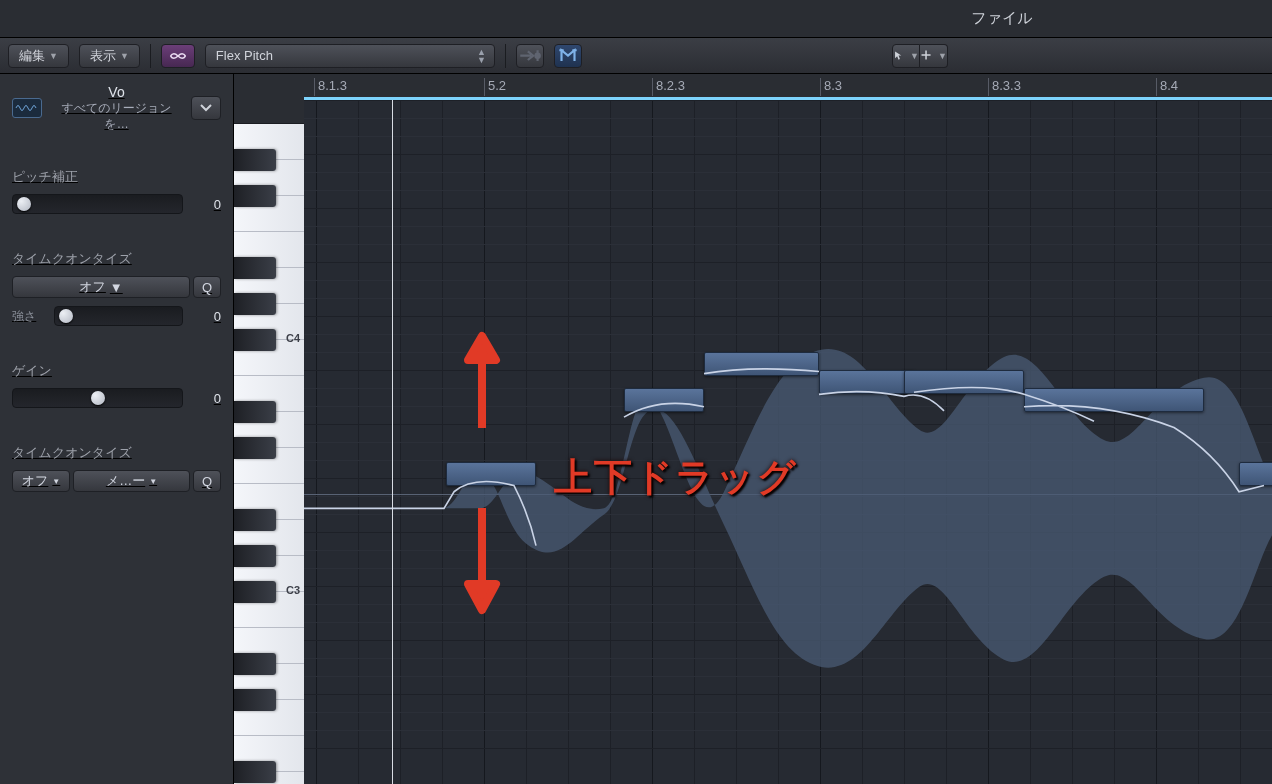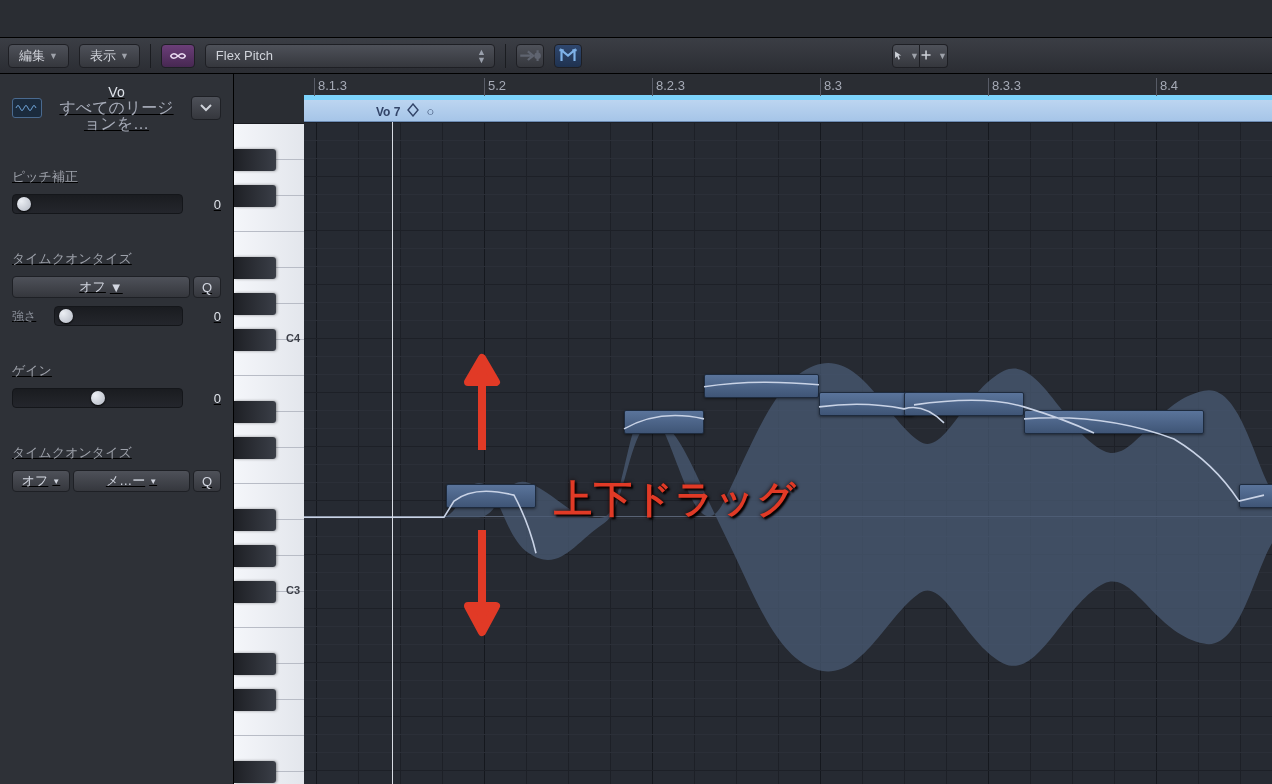--- a/index.html
+++ b/index.html
@@ -27,42 +27,42 @@
 
 .main { display: flex; height: calc(784px - 38px - 36px); text-decoration: underline; }
 
 
 .inspector { width: 234px; background: #2e3137; border-right: 1px solid #000; padding: 10px 12px 14px; color: #cfd3da; font-size: 13px; display: flex; flex-direction: column; gap: 6px; }
 .insp-header { display: flex; align-items: center; gap: 10px; }
 .region-icon { width: 30px; height: 20px; background: #1b2b3d; border: 1px solid #4a6a8f; border-radius: 3px; display: flex; align-items: center; justify-content: center; }
 .region-icon svg { width: 24px; height: 12px; }
 .region-name { flex: 1; text-align: center; line-height: 16px; }
 .region-title { font-size: 14px; color: #dfe3ea; }
-.region-sub { font-size: 16px; color: #a8adba; }
+.region-sub { font-size: 12px; color: #a8adba; }
 .disc-btn { width: 30px; height: 24px; background: linear-gradient(#4e5159,#35373d); border: 1px solid #1e2025; border-radius: 4px; display: flex; align-items: center; justify-content: center; cursor: pointer; }
 .section-label { color: #9da1aa; font-size: 13px; margin-top: 30px; }
 .slider-row { display: flex; align-items: center; gap: 8px; margin-top: 2px; }
 .slider { flex: 1; height: 20px; background: linear-gradient(#1a1c20,#24262c); border: 1px solid #14161a; border-radius: 4px; position: relative; }
 .slider .knob { position: absolute; top: 2px; width: 14px; height: 14px; border-radius: 50%; background: radial-gradient(circle at 30% 30%, #eceff4, #b3b8c3); box-shadow: 0 1px 2px #000; }
 .slider + .val { width: 30px; text-align: right; color: #dfe3ea; }
 .sel-row { display: flex; gap: 3px; margin-top: 2px; }
 .sel { flex: 1; height: 22px; background: linear-gradient(#4e5159, #35373d); border: 1px solid #1e2025; border-radius: 4px; display: flex; align-items: center; justify-content: center; color: #d2d6e0; font-size: 13px; cursor: pointer; gap: 4px; }
 .q-btn { width: 28px; flex: none; }
 .small-label { color: #8a8f99; font-size: 12px; width: 34px; }
 
 
 .editor-wrap { flex: 1; display: flex; position: relative; }
 .piano { width: 70px; background: #2a2d33; display: flex; flex-direction: column; }
 .piano-top { height: 50px; background: #2a2d33; border-bottom: 1px solid #1b1d22; }
 .piano-keys { flex: 1; position: relative; background: #e8eaef; overflow: hidden; }
 .white-key { position: absolute; left: 0; right: 0; height: 36px; border-bottom: 1px solid #b8bcc6; background: linear-gradient(to right, #f4f6fa, #e3e6ec); }
 .black-key { position: absolute; left: 0; width: 42px; height: 22px; background: linear-gradient(to right, #1e2025, #3a3e47); border-radius: 0 3px 3px 0; box-shadow: 1px 0 3px rgba(0,0,0,.4); z-index: 2; }
 .oct-label { position: absolute; right: 4px; font-size: 11px; font-weight: bold; color: #3d4049; z-index: 3; }
 
-.timeline { height: 26px; background: #2a2d33; display: flex; color: #a5aab6; font-size: 13px; position: relative; border-bottom: 5px solid #7dd3fc; }
+.timeline { height: 26px; background: #2a2d33; display: flex; color: #a5aab6; font-size: 13px; position: relative; border-bottom: 3px solid #7dd3fc; }
 .tl-mark { position: absolute; top: 4px; padding-left: 3px; border-left: 1px solid #575b66; height: 18px; }
 
 .region-bar { height: 22px; background: linear-gradient(#bcd5f0, #a6c5e8); border-bottom: 1px solid #6c8bb3; position: relative; color: #324468; font-size: 12px; font-weight: 600; }
 .region-bar .lbl { position: absolute; top: 3px; display: flex; align-items: center; gap: 6px; }
 .region-bar .marker-icon svg { width: 14px; height: 14px; }
 .region-bar .loop { font-size: 13px; }
 
 .grid-area { flex: 1; position: relative; background: #262a32; overflow: hidden; }
 .grid-bg { position: absolute; inset: 0; }
 .vline { position: absolute; top: 0; bottom: 0; width: 1px; background: #1d2027; }
@@ -81,20 +81,21 @@
 
 .editor-col { flex: 1; display: flex; flex-direction: column; }
 
 .catch-icon svg, .flex-btn svg { width: 18px; height: 14px; }
 </style>
 </head>
 <body>
 
 <div class="tab-strip">
   <div class="spacer"></div>
+  <div class="tab">ファイル</div>
   <div style="width:180px"></div>
 </div>
 
 <div class="toolbar">
   <div class="btn">
       <span>編集</span>
       <span class="tri">▼</span>
     </div>
   <div class="btn">
       <span>表示</span>
@@ -253,31 +254,20 @@
 
       <div class="timeline">
         <div class="tl-mark" style="left:10px">8.1.3</div>
         <div class="tl-mark" style="left:180px">5.2</div>
         <div class="tl-mark" style="left:348px">8.2.3</div>
         <div class="tl-mark" style="left:516px">8.3</div>
         <div class="tl-mark" style="left:684px">8.3.3</div>
         <div class="tl-mark" style="left:852px">8.4</div>
       </div>
 
-      <div class="region-bar">
-        <div class="lbl" style="left:72px">
-          <span>Vo   7</span>
-          <span class="marker-icon">
-            <svg viewBox="0 0 14 14">
-                <path d="M7 1 l5 6 -5 6 -5 -6 z" fill="none" stroke="#324468" stroke-width="1.4"></path>
-              </svg>
-          </span>
-          <span class="loop">○</span>
-        </div>
-      </div>
 
       <div class="grid-area">
         <div class="grid-bg" id="gridBg">
             <div class="vline major" style="left: 12px;"></div>
             <div class="vline" style="left: 54px;"></div>
             <div class="vline" style="left: 96px;"></div>
             <div class="vline" style="left: 138px;"></div>
             <div class="vline major" style="left: 180px;"></div>
             <div class="vline" style="left: 222px;"></div>
             <div class="vline" style="left: 264px;"></div>

